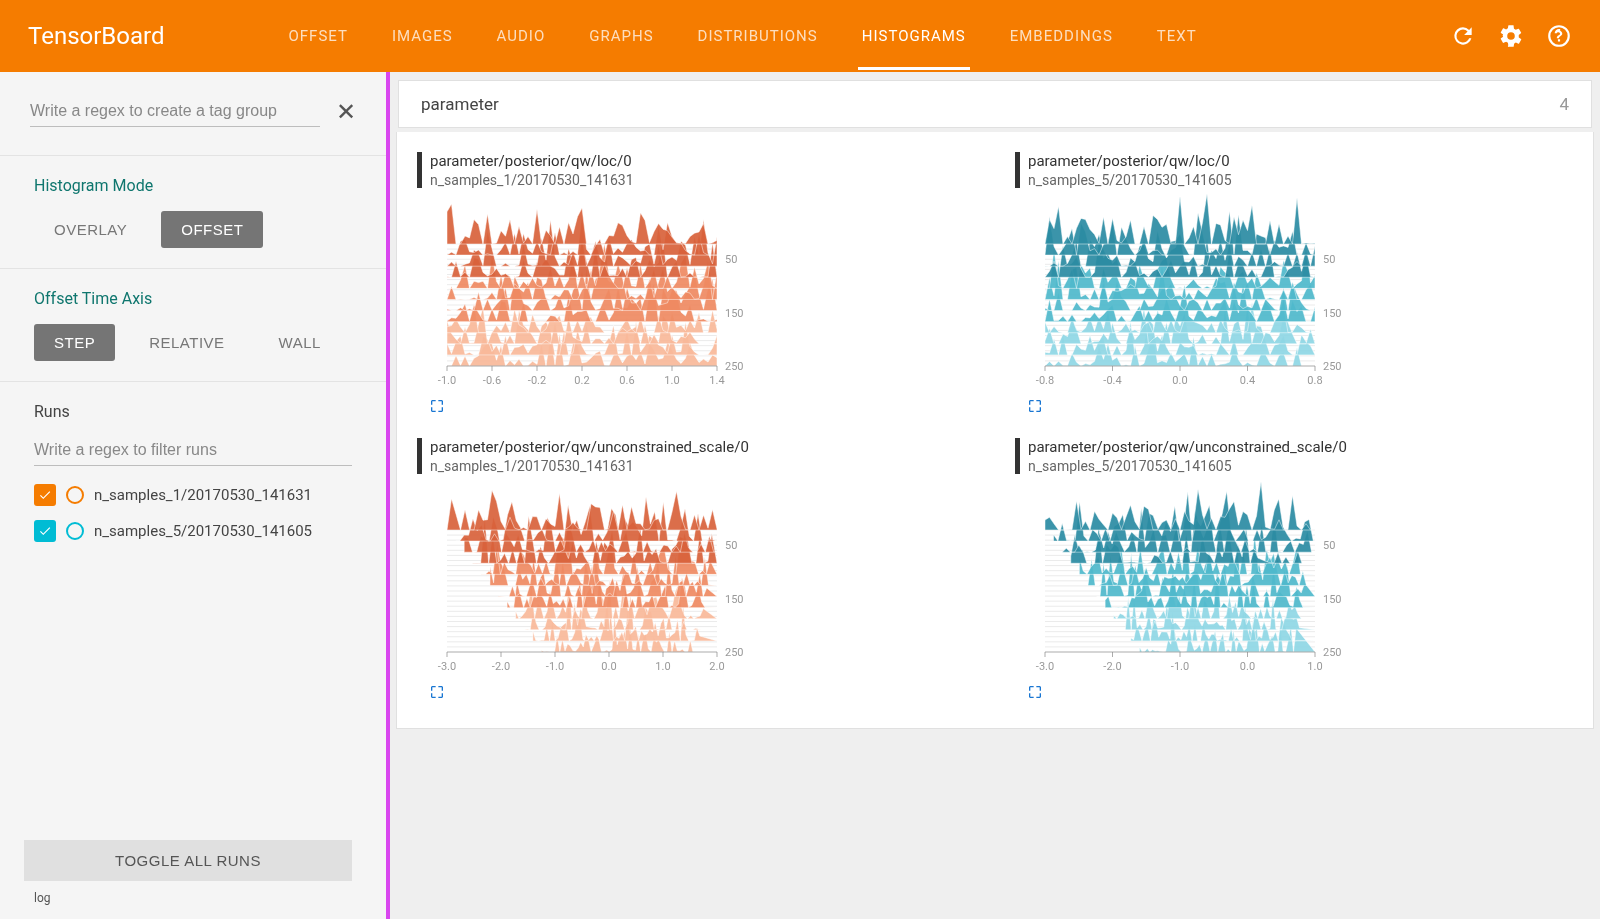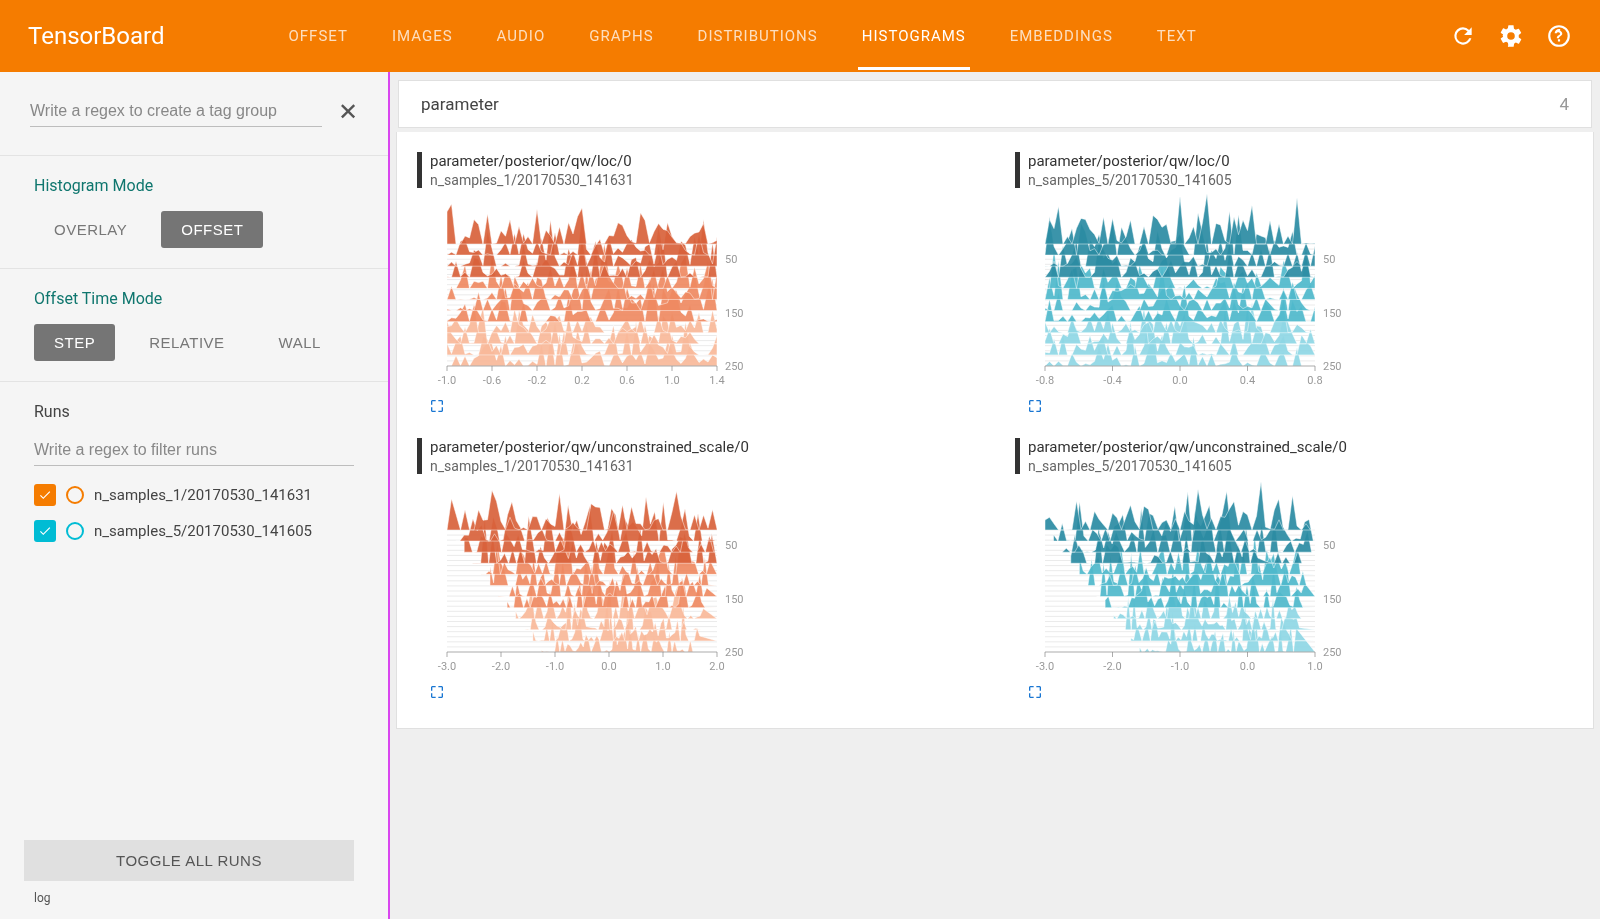--- a/index.html
+++ b/index.html
@@ -59,21 +59,21 @@
 .main {
   display: flex;
   height: calc(100% - 72px);
 }
 .sidebar {
   width: 390px;
   background: #f5f5f5;
   padding: 24px 0 0 0;
   display: flex;
   flex-direction: column;
-  border-right: 2px solid #d946ef;
+  border-right: 4px solid #d946ef;
 }
 .sidebar-inner {
   flex: 1;
   overflow-y: auto;
 }
 .content {
   flex: 1;
   background: #efefef;
   overflow-y: auto;
 }
@@ -285,21 +285,21 @@
 
       <div class="section">
         <div class="section-title">Histogram Mode</div>
         <div class="button-row">
           <button class="mode-btn">OVERLAY</button>
           <button class="mode-btn active">OFFSET</button>
         </div>
       </div>
 
       <div class="section">
-        <div class="section-title">Offset Time Mode</div>
+        <div class="section-title">Offset Time Axis</div>
         <div class="button-row">
           <button class="mode-btn active">STEP</button>
           <button class="mode-btn">RELATIVE</button>
           <button class="mode-btn">WALL</button>
         </div>
       </div>
 
       <div class="section">
         <div class="runs-title">Runs</div>
         <input class="runs-filter" type="text" placeholder="Write a regex to filter runs" style="">

